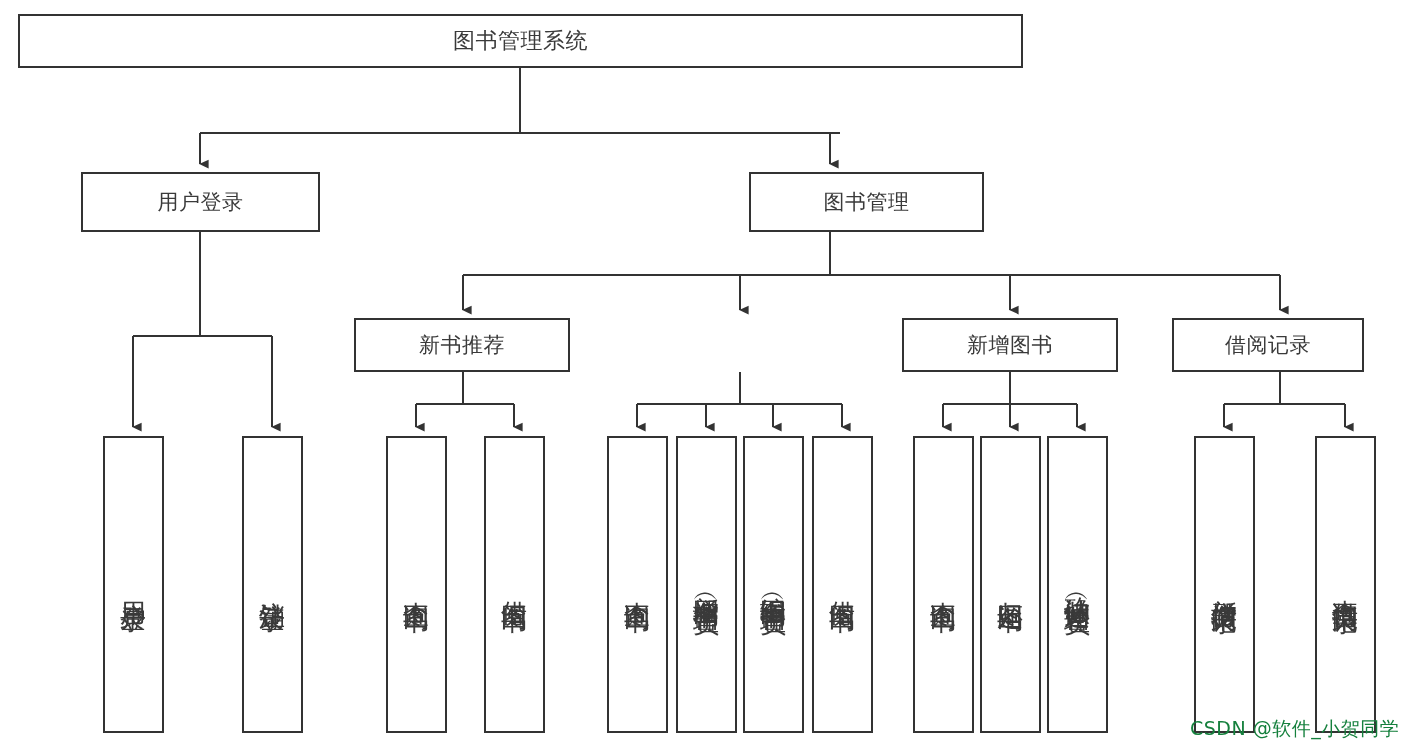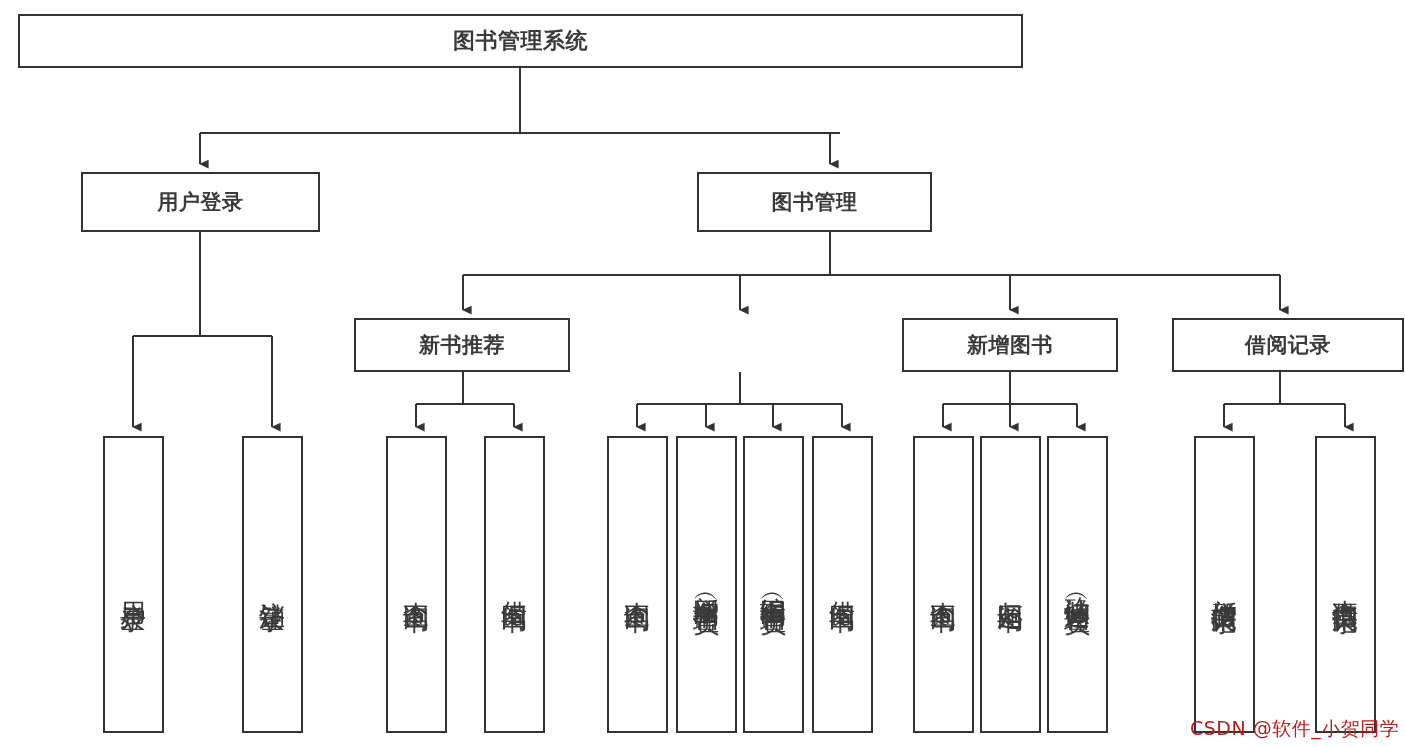--- a/index.html
+++ b/index.html
@@ -37,41 +37,40 @@
   }
   .node .lbl {
     display: block;
     line-height: 1.08;
     letter-spacing: 0.5px;
     white-space: nowrap;
   }
   .node.horiz .lbl {
     font-size: 21px;
     text-align: left;
-    font-weight: bold;
   }
   .node.horiz.root .lbl {
     font-size: 22px;
   }
   .node.vert {
     padding: 6px 0;
   }
   .node.vert .lbl {
     writing-mode: vertical-rl;
     text-orientation: upright;
     font-size: 26px;
     line-height: 1.0;
     letter-spacing: 2px;
     text-align: start;
     white-space: nowrap;
   }
   .watermark {
     position: absolute;
     font-size: 19px;
-    color: #b91c1c;
+    color: #15803d;
     letter-spacing: 0.5px;
     white-space: nowrap;
     user-select: none;
   }
 </style>
 </head>
 <body>
 
 <div id="canvas">
 
@@ -126,34 +125,34 @@
   </svg>
 
   <div class="node horiz root" style="left:18px; top:14px; width:1005px; height:54px;">
     <span class="lbl">图书管理系统</span>
   </div>
 
   <div class="node horiz" style="left:81px; top:172px; width:239px; height:60px;">
     <span class="lbl">用户登录</span>
   </div>
 
-  <div class="node horiz" style="left:697px; top:172px; width:235px; height:60px;">
+  <div class="node horiz" style="left:749px; top:172px; width:235px; height:60px;">
     <span class="lbl">图书管理</span>
   </div>
 
   <div class="node horiz" style="left:354px; top:318px; width:216px; height:54px;">
     <span class="lbl">新书推荐</span>
   </div>
 
 
   <div class="node horiz" style="left:902px; top:318px; width:216px; height:54px;">
     <span class="lbl">新增图书</span>
   </div>
 
-  <div class="node horiz" style="left:1172px; top:318px; width:232px; height:54px;">
+  <div class="node horiz" style="left:1172px; top:318px; width:192px; height:54px;">
     <span class="lbl">借阅记录</span>
   </div>
 
   <div class="node vert" style="left:103px; top:436px; width:61px; height:297px;">
     <span class="lbl">用户登录</span>
   </div>
 
   <div class="node vert" style="left:242px; top:436px; width:61px; height:297px;">
     <span class="lbl">注销登录</span>
   </div>

